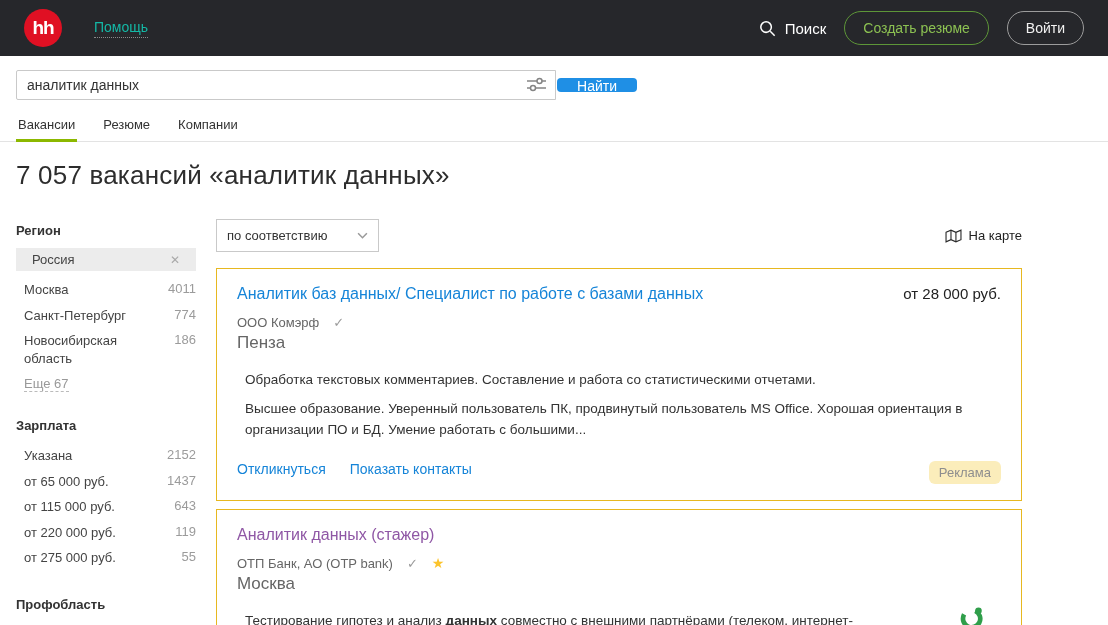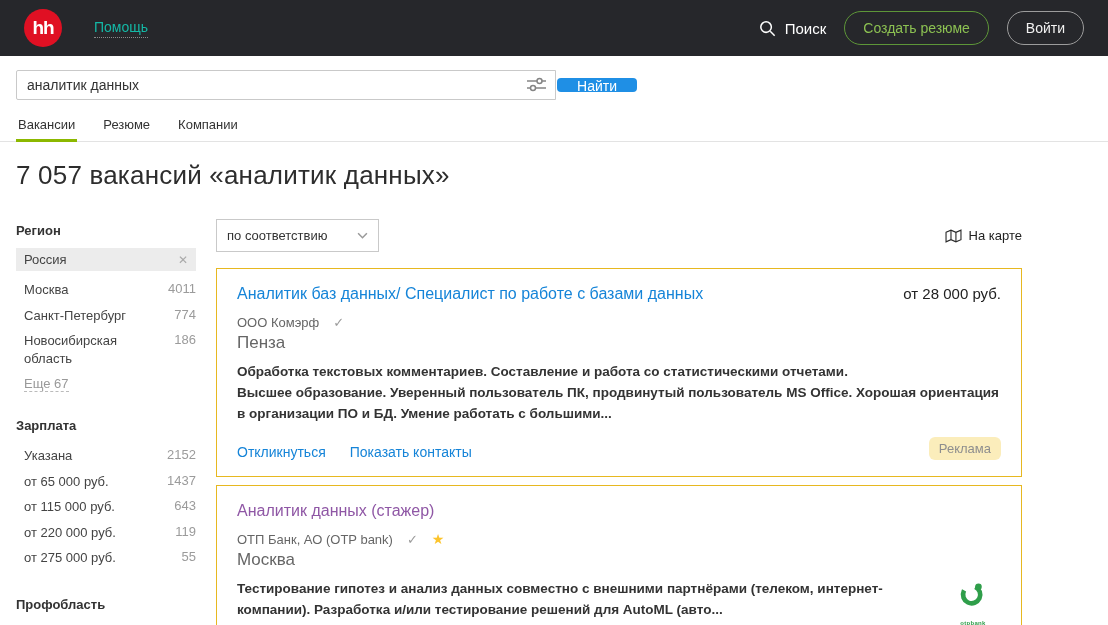--- a/index.html
+++ b/index.html
@@ -38,21 +38,21 @@
   .page-title{font-size:26px;font-weight:400;color:#2d2d2d;padding:18px 16px 0;letter-spacing:.2px;}
 
   
   .content{display:flex;padding:28px 16px 0;}
   .sidebar{width:180px;flex:none;padding-top:4px;}
   .results{width:806px;margin-left:20px;flex:none;}
 
   
   .f-section{margin-bottom:26px;}
   .f-title{font-size:13px;font-weight:bold;color:#333;margin-bottom:10px;}
-  .f-chip{display:flex;align-items:center;justify-content:space-between;background:#ececec;padding:4px 8px;font-size:13px;color:#444;margin-bottom:6px;cursor:pointer;}
+  .f-chip{display:flex;align-items:center;justify-content:space-between;background:#ececec;padding:4px 16px;font-size:13px;color:#444;margin-bottom:6px;cursor:pointer;}
   .f-chip .x{color:#a9a9a9;font-size:12px;cursor:pointer;}
   .f-row{display:flex;align-items:flex-start;padding:4px 0 4px 8px;font-size:13px;cursor:pointer;}
   .f-label{flex:1;color:#444;padding-right:6px;line-height:1.35;}
   .f-count{color:#9b9b9b;}
   .f-more{display:inline-block;margin:5px 0 0 8px;font-size:13px;color:#999;border-bottom:1px dashed #bbb;cursor:pointer;}
 
   
   .sort-row{display:flex;align-items:center;margin-bottom:16px;}
   .selectbox{border:1px solid #c9c9c9;background:#fff;height:33px;display:flex;align-items:center;justify-content:space-between;font-size:13px;color:#333;padding:0 10px;cursor:pointer;}
   .selectbox.order{width:163px;margin-right:8px;}
@@ -65,24 +65,24 @@
   .vtitle{font-size:16px;color:var(--link_blue);text-decoration:none;cursor:pointer;line-height:1.3;}
   .vtitle.visited{color:var(--visited_purple);}
   .salary{font-size:15px;color:#222;white-space:nowrap;}
   .company{margin-top:10px;font-size:13px;color:#666;display:flex;align-items:center;gap:14px;}
   .company .cname{cursor:pointer;}
   .check{color:#9b9b9b;font-size:13px;}
   .star{color:var(--star_gold);font-size:14px;cursor:pointer;}
   .city{margin-top:3px;font-size:17px;color:#666;}
   .descwrap{display:flex;margin-top:9px;gap:16px;}
   .desc{font-size:13.5px;color:#333;line-height:1.55;flex:1;}
-  .desc p{margin:0;font-weight:bold;}
+  .desc p{margin:8px;}
   .otp-logo{width:56px;flex:none;text-align:center;padding-top:2px;}
   .otp-text{font-size:6px;color:var(--otp_green);font-weight:bold;letter-spacing:.3px;border-bottom:1px solid var(--otp_green);display:inline-block;padding-bottom:1px;}
-  .cfoot{margin-top:12px;display:flex;align-items:flex-end;}
+  .cfoot{margin-top:12px;display:flex;align-items:flex-start;}
   .alink{font-size:14px;color:var(--link_blue);cursor:pointer;margin-right:24px;}
   .ad-badge{margin-left:auto;background:var(--ad_badge_bg);color:#8e8e8e;font-size:13px;padding:4px 10px;border-radius:6px;}
 </style>
 </head>
 <body>
 
 <div class="page">
 
   <header class="topbar">
     <div class="logo">

